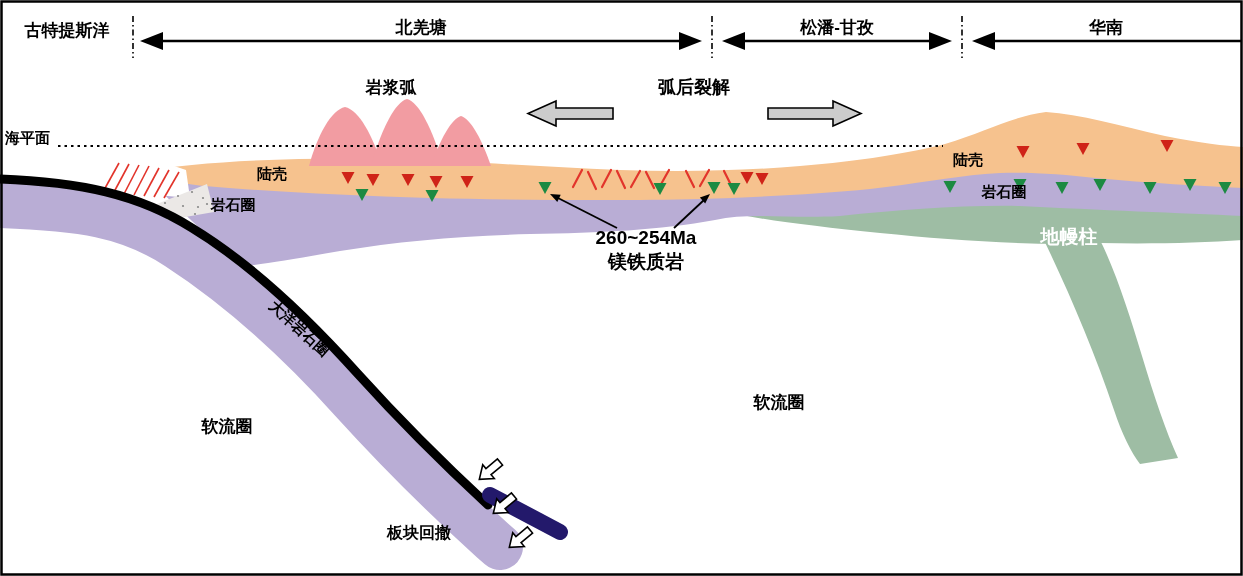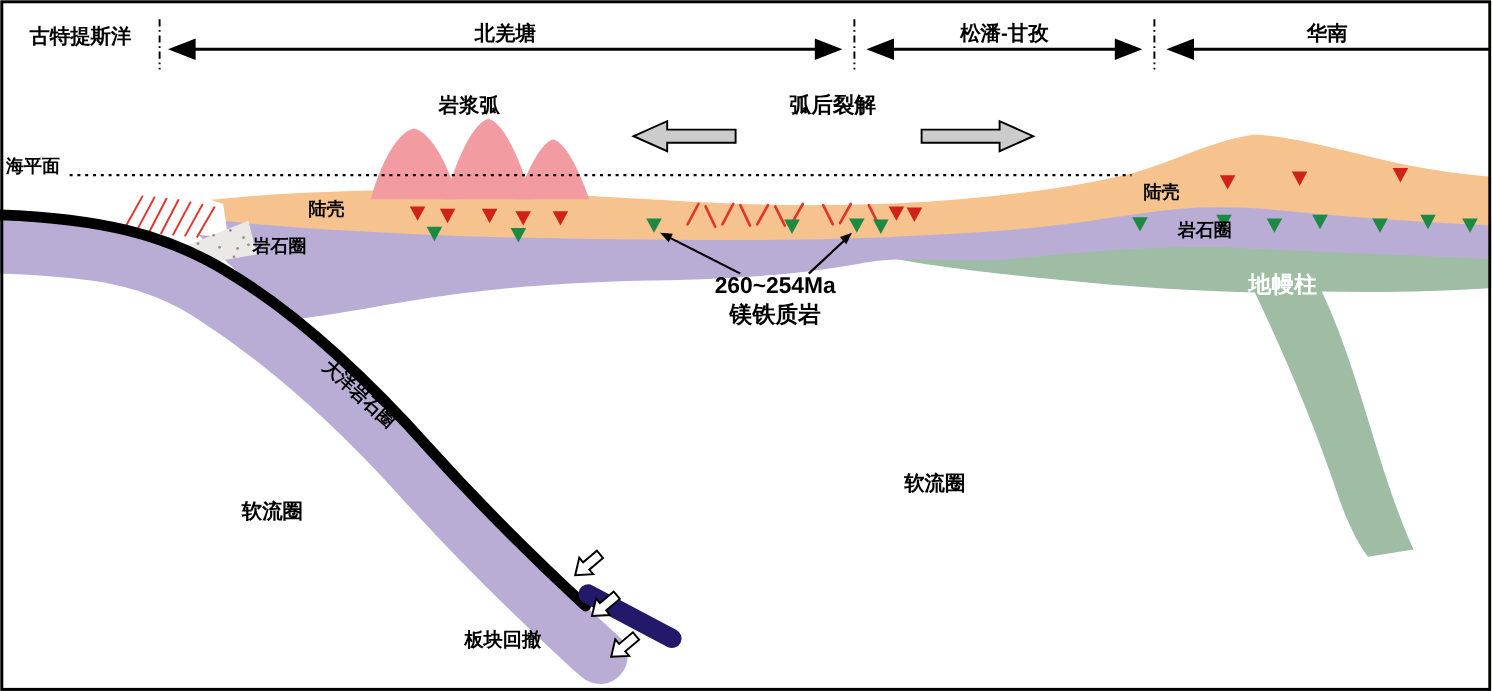--- a/index.html
+++ b/index.html
@@ -1,16 +1,16 @@
 <!DOCTYPE html>
 <html><head>
 <meta charset="utf-8">
 <style>
   html,body{margin:0;padding:0;background:#fff;}
-  .wrap{width:1243px;height:576px;position:relative;background:#fde047;}
+  .wrap{width:1243px;height:576px;position:relative;background:#7dd3fc;}
   svg{display:block;}
   text{font-family:"Liberation Sans","DejaVu Sans",sans-serif;font-weight:600;fill:#000;}.t15{font-size:15px}.t16{font-size:16px}
   .t17{font-size:17px}.t18{font-size:18px}.t19{font-size:19px}
   .white-label{fill:#ffffff;}
 </style>
 </head>
 <body>
 
 <div class="wrap">
 <svg viewBox="0 0 1243 576" width="1243" height="576">

